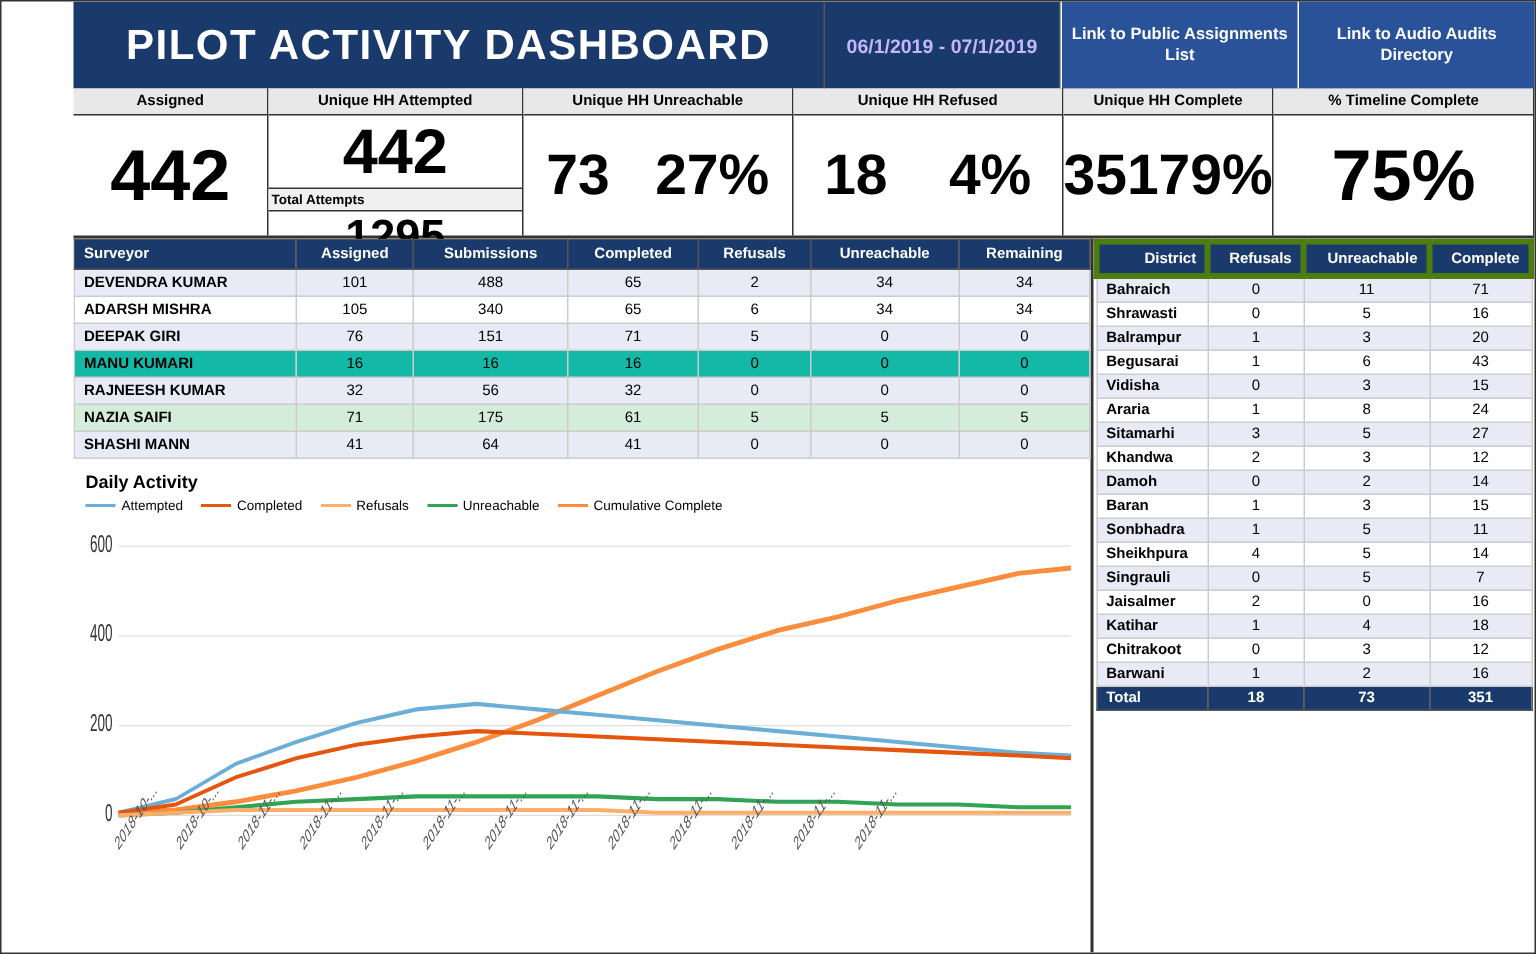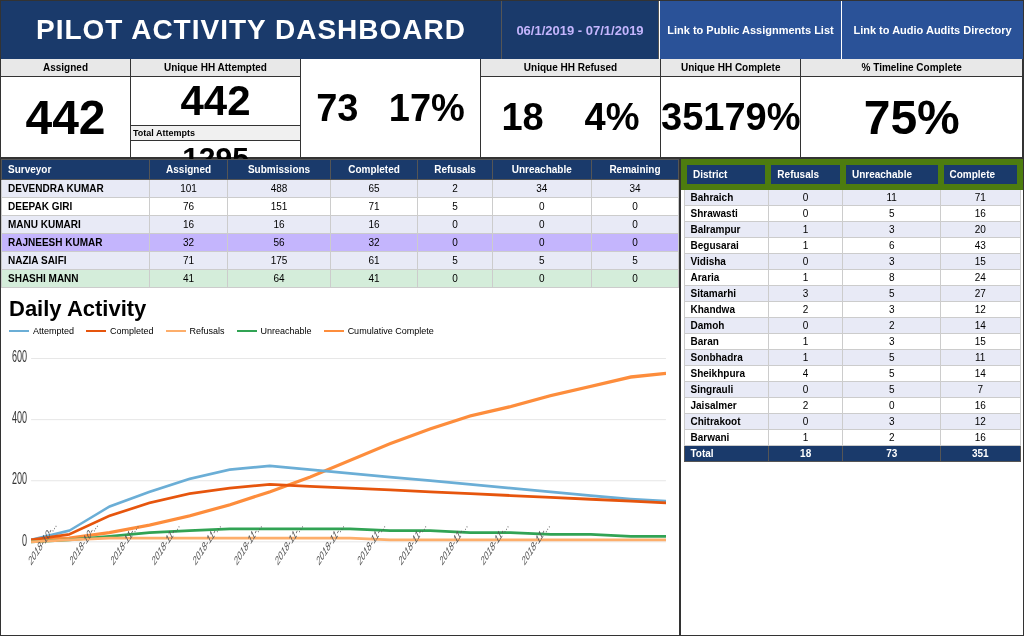--- a/index.html
+++ b/index.html
@@ -1,18 +1,18 @@
 <!DOCTYPE html>
 <html><head>
   <meta charset="utf-8">
   <style>
     * { box-sizing: border-box; margin: 0; padding: 0; }
     body { font-family: Arial, sans-serif; background: #fff; font-size: 11px; }
 
-    .dashboard { width: 1024px; height: 636px; display: flex; flex-direction: column; border: 1px solid #333; overflow: hidden; }
+    .dashboard { width: 1024px; height: 636px; display: flex; flex-direction: column; border: 1px solid #333; overflow: hidden; padding-left: 48px; }
 
     
     .header { display: flex; height: 58px; background: #1a3a6b; }
     .header-title { flex: 0 0 500px; display: flex; align-items: center; justify-content: center; }
     .header-title h1 { color: #fff; font-size: 28px; font-weight: 900; letter-spacing: 1px; text-transform: uppercase; }
     .header-date { flex: 0 0 158px; display: flex; align-items: center; justify-content: center; border-left: 1px solid #555; border-right: 1px solid #555; }
     .header-date span { color: #c4b5fd; font-size: 13px; font-weight: bold; text-align: center; }
     .header-link { flex: 1; display: flex; align-items: center; justify-content: center; border-left: 1px solid #fff; background: #2a5298; cursor: pointer; text-decoration: none; }
     .header-link span { color: #fff; font-size: 11px; font-weight: bold; text-align: center; line-height: 1.3; }
 
@@ -52,35 +52,35 @@
     .left-panel { flex: 0 0 680px; display: flex; flex-direction: column; border-right: 2px solid #333; }
 
     
     .surveyor-table { width: 100%; border-collapse: collapse; }
     .surveyor-table th { background: #1a3a6b; color: #fff; padding: 4px 6px; text-align: center; font-size: 10px; border: 1px solid #555; }
     .surveyor-table th.left { text-align: left; }
     .surveyor-table td { padding: 3px 6px; border: 1px solid #ccc; text-align: center; font-size: 10px; }
     .surveyor-table td.name { text-align: left; font-weight: bold; }
     .surveyor-table tr:nth-child(odd) { background: #e8eaf6; }
     .surveyor-table tr:nth-child(even) { background: #fff; }
-    .surveyor-table tr:nth-child(4) { background: #c4b5fd; }
+    .surveyor-table tr:nth-child(4) { background: #14b8a6; }
     .surveyor-table tr:nth-child(6) { background: #d4edda; }
 
     
     .daily-activity { flex: 1; padding: 8px; display: flex; flex-direction: column; }
-    .daily-activity h2 { font-size: 22px; font-weight: bold; margin-bottom: 4px; }
+    .daily-activity h2 { font-size: 12px; font-weight: bold; margin-bottom: 4px; }
     .legend { display: flex; gap: 12px; margin-bottom: 4px; flex-wrap: wrap; }
     .legend-item { display: flex; align-items: center; gap: 4px; font-size: 9px; }
     .legend-dot { width: 20px; height: 2px; }
     .chart-area { flex: 1; position: relative; }
 
     
     .right-panel { flex: 1; display: flex; flex-direction: column; overflow: hidden; }
     .district-table { width: 100%; border-collapse: collapse; }
-    .district-table th { background: #1a3a6b; color: #fff; padding: 4px 6px; text-align: left; font-size: 10px; border: 6px solid #4d7c0f; }
+    .district-table th { background: #1a3a6b; color: #fff; padding: 4px 6px; text-align: right; font-size: 10px; border: 4px solid #4d7c0f; }
     .district-table td { padding: 2px 6px; border: 1px solid #ccc; text-align: center; font-size: 10px; }
     .district-table td.district-name { text-align: left; font-weight: bold; }
     .district-table tr:nth-child(odd) { background: #e8eaf6; }
     .district-table tr:nth-child(even) { background: #fff; }
     .district-table tr.total-row { background: #1a3a6b !important; color: #fff; font-weight: bold; }
     .district-table tr.total-row td { color: #fff; border-color: #555; }
 
     svg text { font-family: Arial, sans-serif; }
   </style>
 </head>
@@ -113,23 +113,24 @@
     <div class="stat-block unique-hh-attempted">
       <div class="stat-label">Unique HH Attempted</div>
       <div class="attempted-inner">
         <div class="attempted-top">442</div>
         <div class="attempted-total-label">Total Attempts</div>
         <div class="attempted-bottom">1295</div>
       </div>
     </div>
 
     <div class="stat-block unique-hh-unreachable">
+      <div class="stat-label">Unique HH Unreachable</div>
       <div class="unreachable-inner">
         <span class="split-val">73</span>
-        <span class="split-pct">17%</span>
+        <span class="split-pct">27%</span>
       </div>
     </div>
 
     <div class="stat-block unique-hh-refused">
       <div class="stat-label">Unique HH Refused</div>
       <div class="refused-inner">
         <span class="split-val">18</span>
         <span class="split-pct">4%</span>
       </div>
     </div>
@@ -164,20 +165,29 @@
             <th>Remaining</th>
           </tr>
         </thead>
         <tbody id="surveyor-tbody">
         <tr>
               <td class="name">DEVENDRA KUMAR</td>
               <td>101</td>
               <td>488</td>
               <td>65</td>
               <td>2</td>
+              <td>34</td>
+              <td>34</td>
+            </tr>
+            <tr>
+              <td class="name">ADARSH MISHRA</td>
+              <td>105</td>
+              <td>340</td>
+              <td>65</td>
+              <td>6</td>
               <td>34</td>
               <td>34</td>
             </tr>
             <tr>
               <td class="name">DEEPAK GIRI</td>
               <td>76</td>
               <td>151</td>
               <td>71</td>
               <td>5</td>
               <td>0</td>
@@ -376,20 +386,26 @@
               <td>5</td>
               <td>7</td>
             </tr>
             <tr>
               <td class="district-name">Jaisalmer</td>
               <td>2</td>
               <td>0</td>
               <td>16</td>
             </tr>
             <tr>
+              <td class="district-name">Katihar</td>
+              <td>1</td>
+              <td>4</td>
+              <td>18</td>
+            </tr>
+            <tr>
               <td class="district-name">Chitrakoot</td>
               <td>0</td>
               <td>3</td>
               <td>12</td>
             </tr>
             <tr>
               <td class="district-name">Barwani</td>
               <td>1</td>
               <td>2</td>
               <td>16</td>

